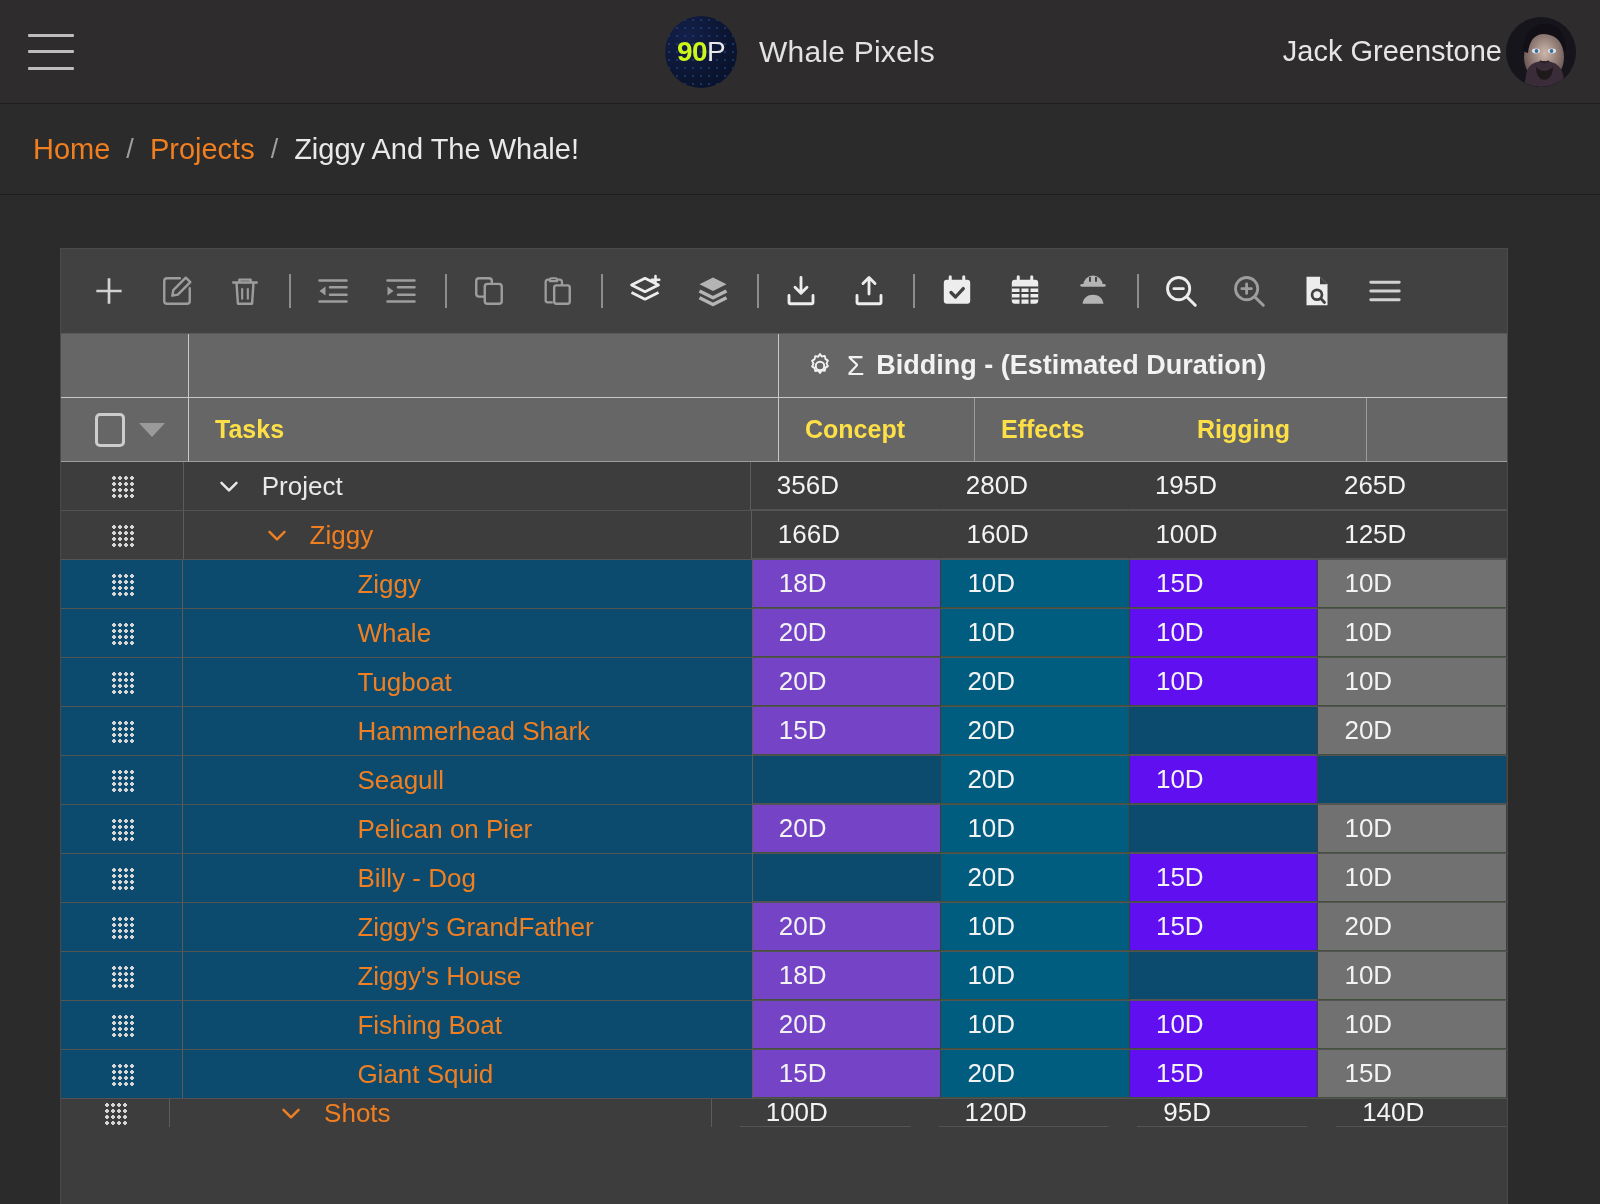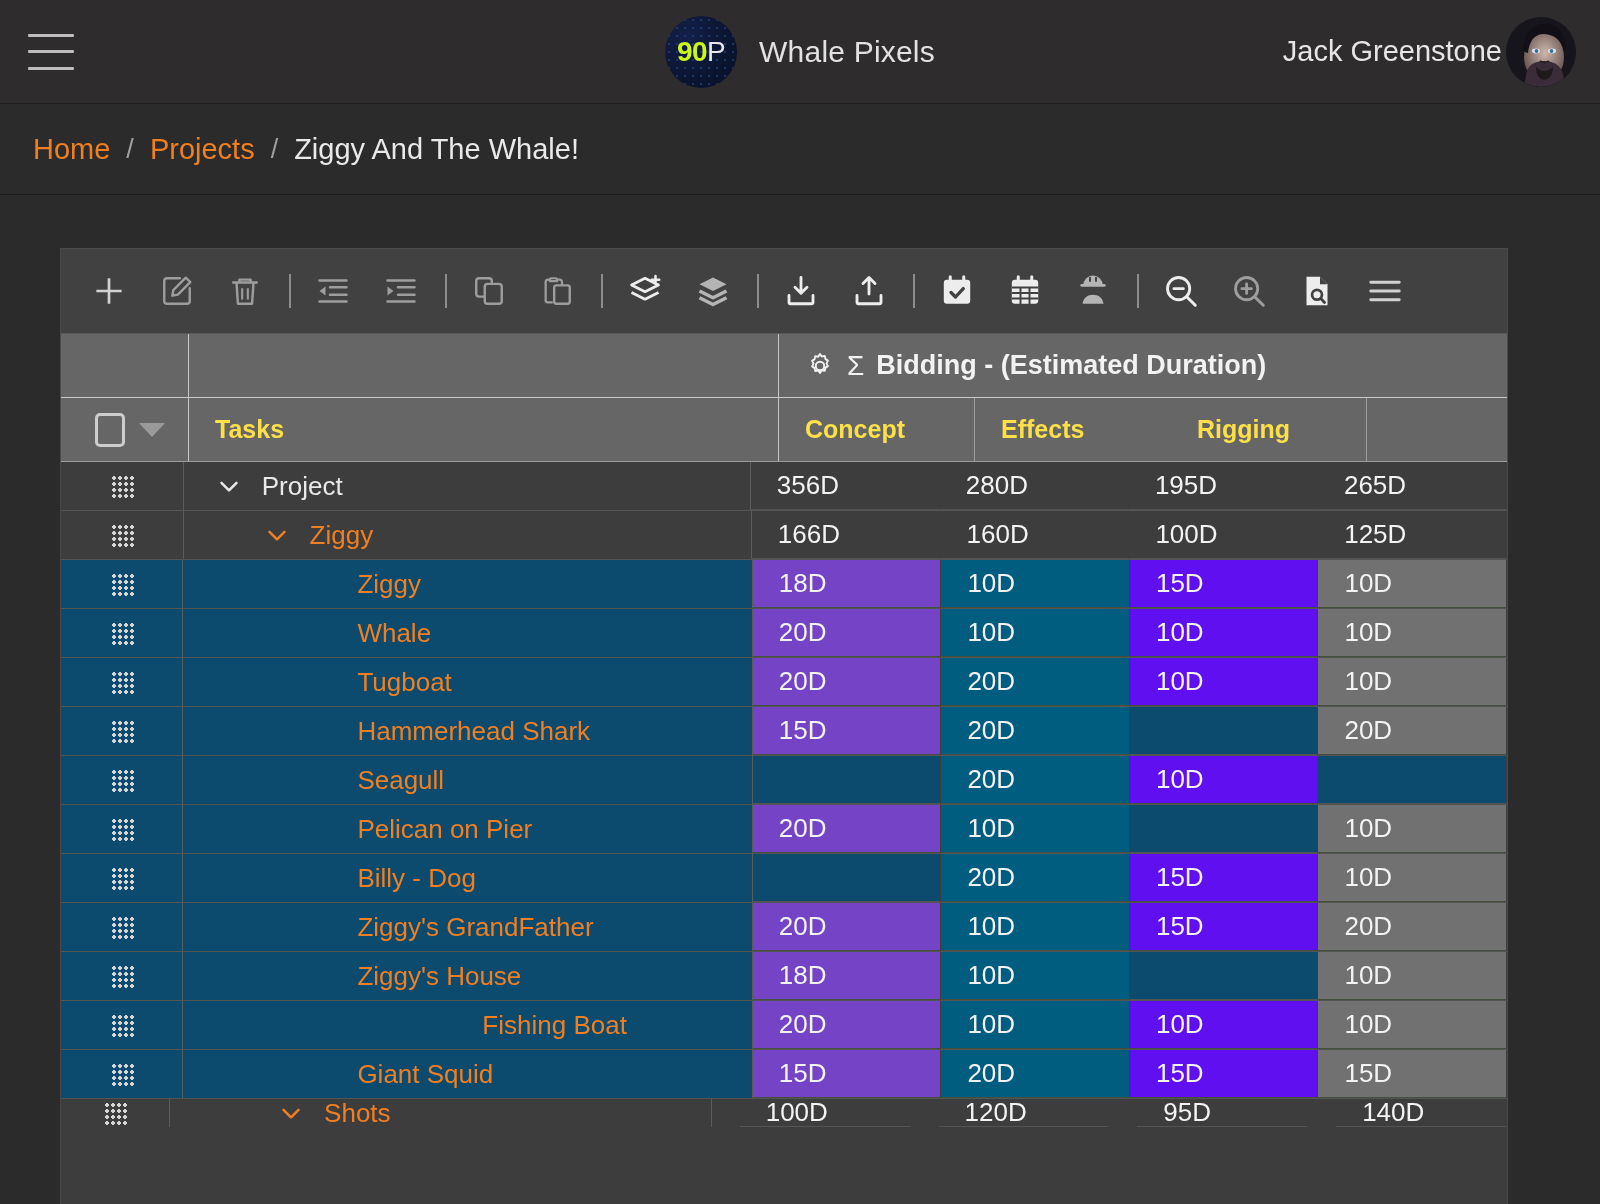--- a/index.html
+++ b/index.html
@@ -556,21 +556,21 @@
         </div>
         <div class="cell-data" style="background: rgb(116, 67, 198);">18D</div>
         <div class="cell-data" style="background: rgb(1, 93, 128);">10D</div>
         <div class="cell-data empty"></div>
         <div class="cell-data" style="background: rgb(113, 113, 113);">10D</div>
       </div>
       <div class="row">
         <div class="cell-handle">
           <div class="dots"></div>
         </div>
-        <div class="cell-task" style="padding-left: 124px; justify-content: center;">
+        <div class="cell-task" style="padding-left: 124px;">
           <span class="twisty"></span>
           <span>Fishing Boat</span>
         </div>
         <div class="cell-data" style="background: rgb(116, 67, 198);">20D</div>
         <div class="cell-data" style="background: rgb(1, 93, 128);">10D</div>
         <div class="cell-data" style="background: rgb(96, 16, 240);">10D</div>
         <div class="cell-data" style="background: rgb(113, 113, 113);">10D</div>
       </div>
       <div class="row">
         <div class="cell-handle">

